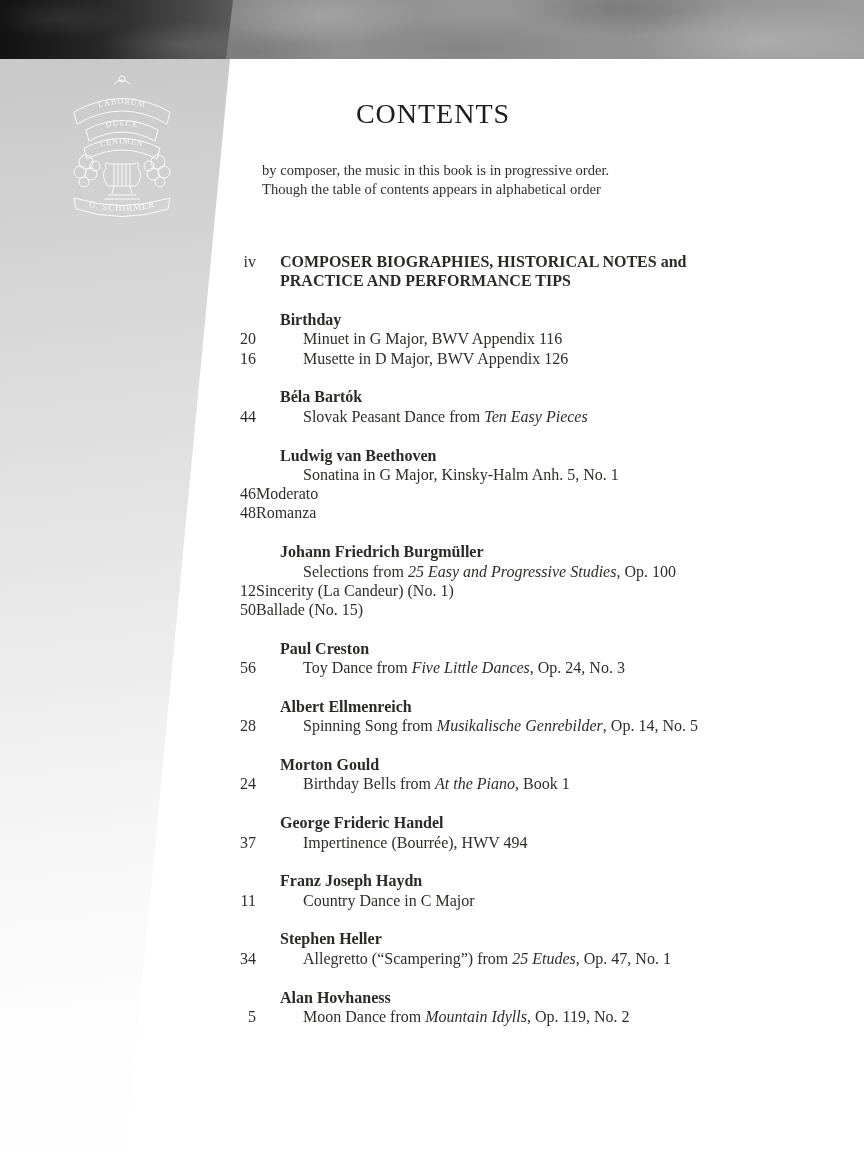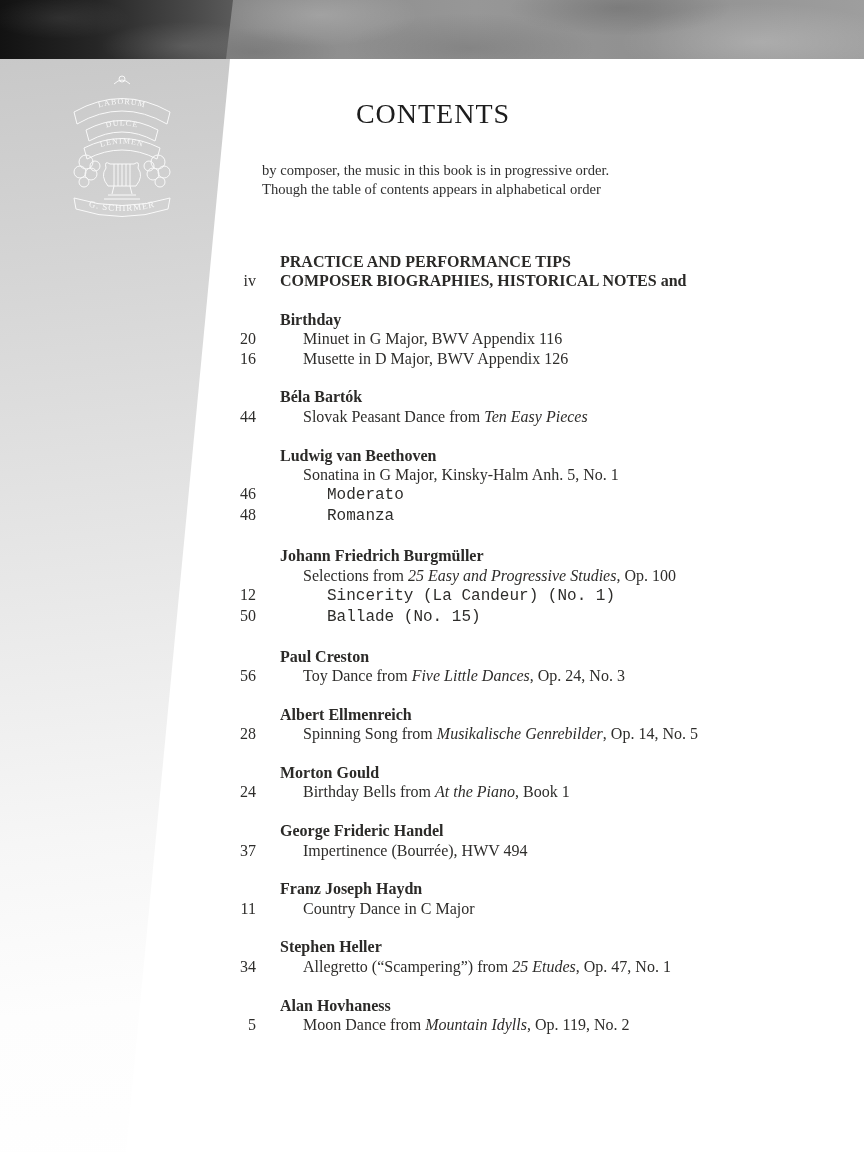--- a/index.html
+++ b/index.html
@@ -44,21 +44,21 @@
     font-size:28px;line-height:1;letter-spacing:1px;color:#1d1d1d;font-weight:400;
   }
   .intro{position:absolute;left:262px;top:161px;font-size:14.6px;line-height:19.3px;color:#2f2f2f;}
   
   .toc{position:absolute;left:0;top:252px;width:720px;font-size:16px;line-height:19.3px;}
   .row{display:flex;align-items:baseline;}
   .num{display:inline-block;width:256px;text-align:right;flex:0 0 256px;color:#2e2d2b;}
   .txt{display:inline-block;}
   .lvl0{margin-left:24px;}
   .lvl1{margin-left:47px;}
-  .lvl2{margin-left:71px;font-family:Liberation Mono, monospace;}
+  .lvl2{}
   .group{margin-top:19.5px;}
   .bold{font-weight:700;color:#2b2a28;}
   .it{font-style:italic;}
 </style>
 </head>
 <body>
 
 <div class="page">
 
   <div class="band">
@@ -129,27 +129,27 @@
   <div class="title">CONTENTS</div>
 
   <div class="intro">
     <div>by composer, the music in this book is in progressive order.</div>
     <div>Though the table of contents appears in alphabetical order</div>
   </div>
 
   <div class="toc">
     <div>
       <div class="row">
+        <span class="num">iv</span>
+        <span class="txt lvl0 bold">COMPOSER BIOGRAPHIES, HISTORICAL NOTES and</span>
+      </div>
+      <div class="row">
         <span class="num"></span>
         <span class="txt lvl0 bold">PRACTICE AND PERFORMANCE TIPS</span>
       </div>
-      <div class="row">
-        <span class="num">iv</span>
-        <span class="txt lvl0 bold">COMPOSER BIOGRAPHIES, HISTORICAL NOTES and</span>
-      </div>
     </div>
     <div id="toc-groups">
         <div class="group">
           <div class="row">
             <span class="num"></span>
             <span class="txt lvl0 bold">Birthday</span>
           </div>
           <div class="row">
             <span class="num">20</span>
             <span class="txt lvl1"><span>Minuet in G Major, BWV Appendix 116</span></span>

